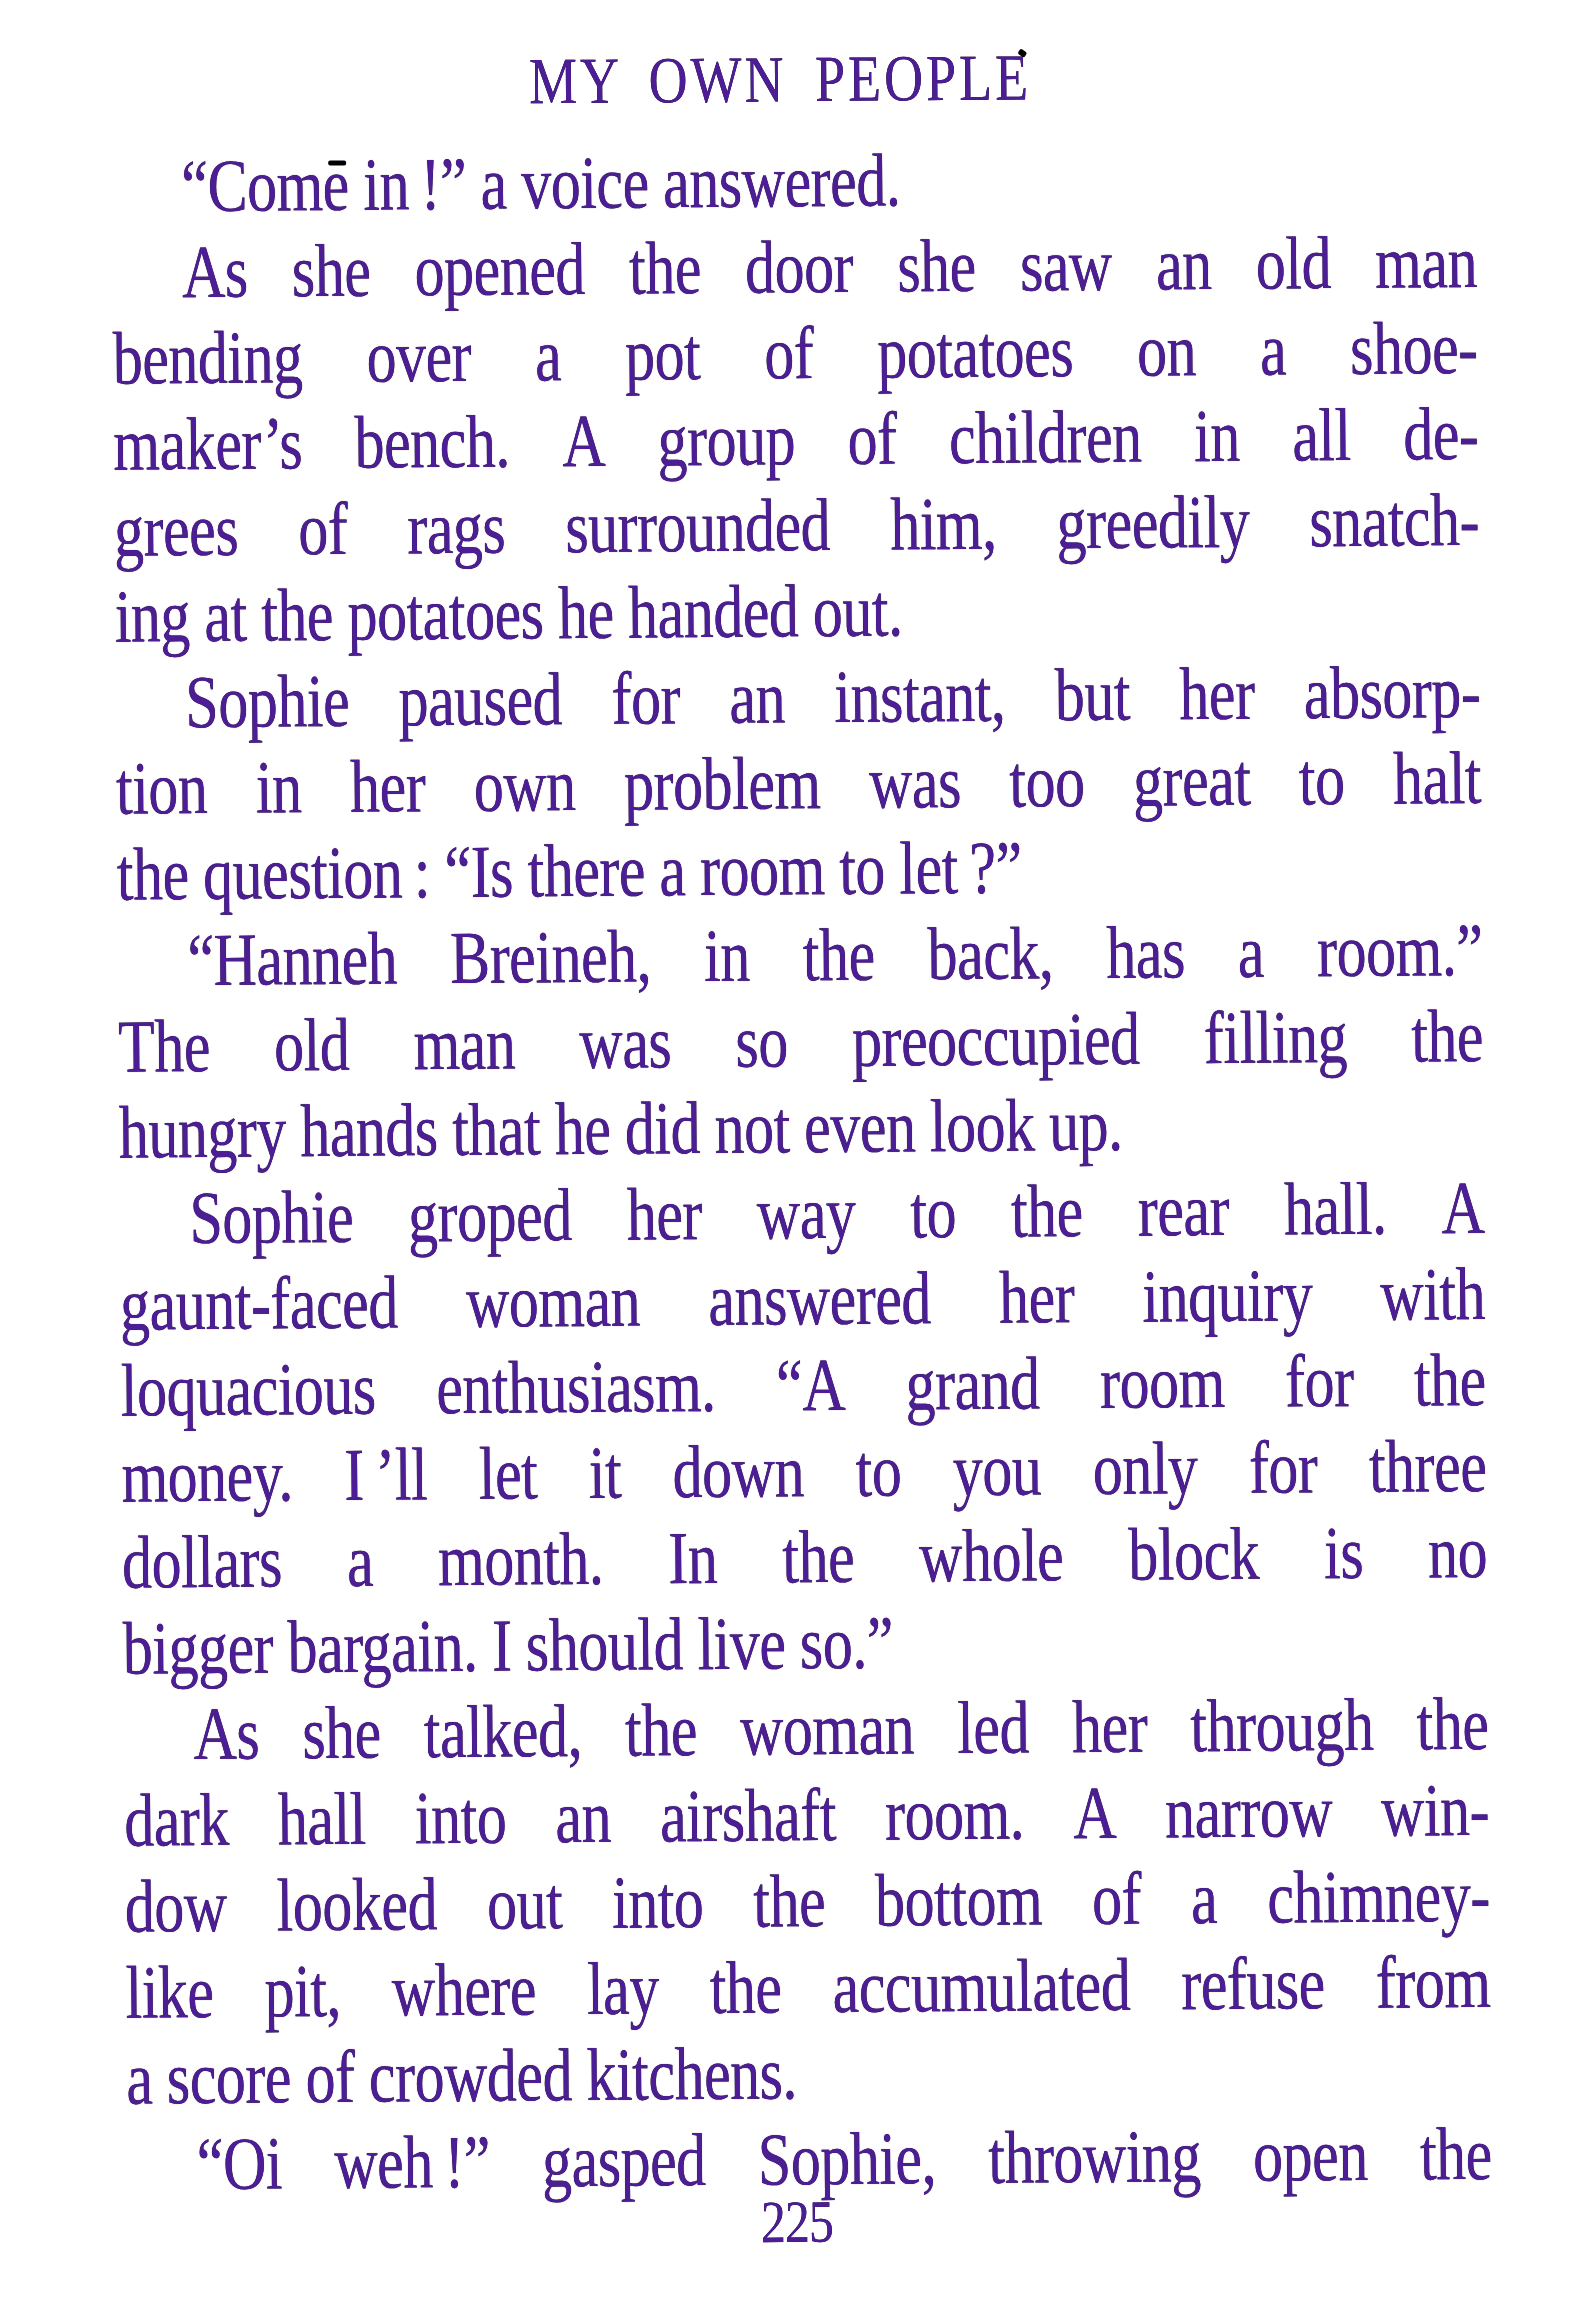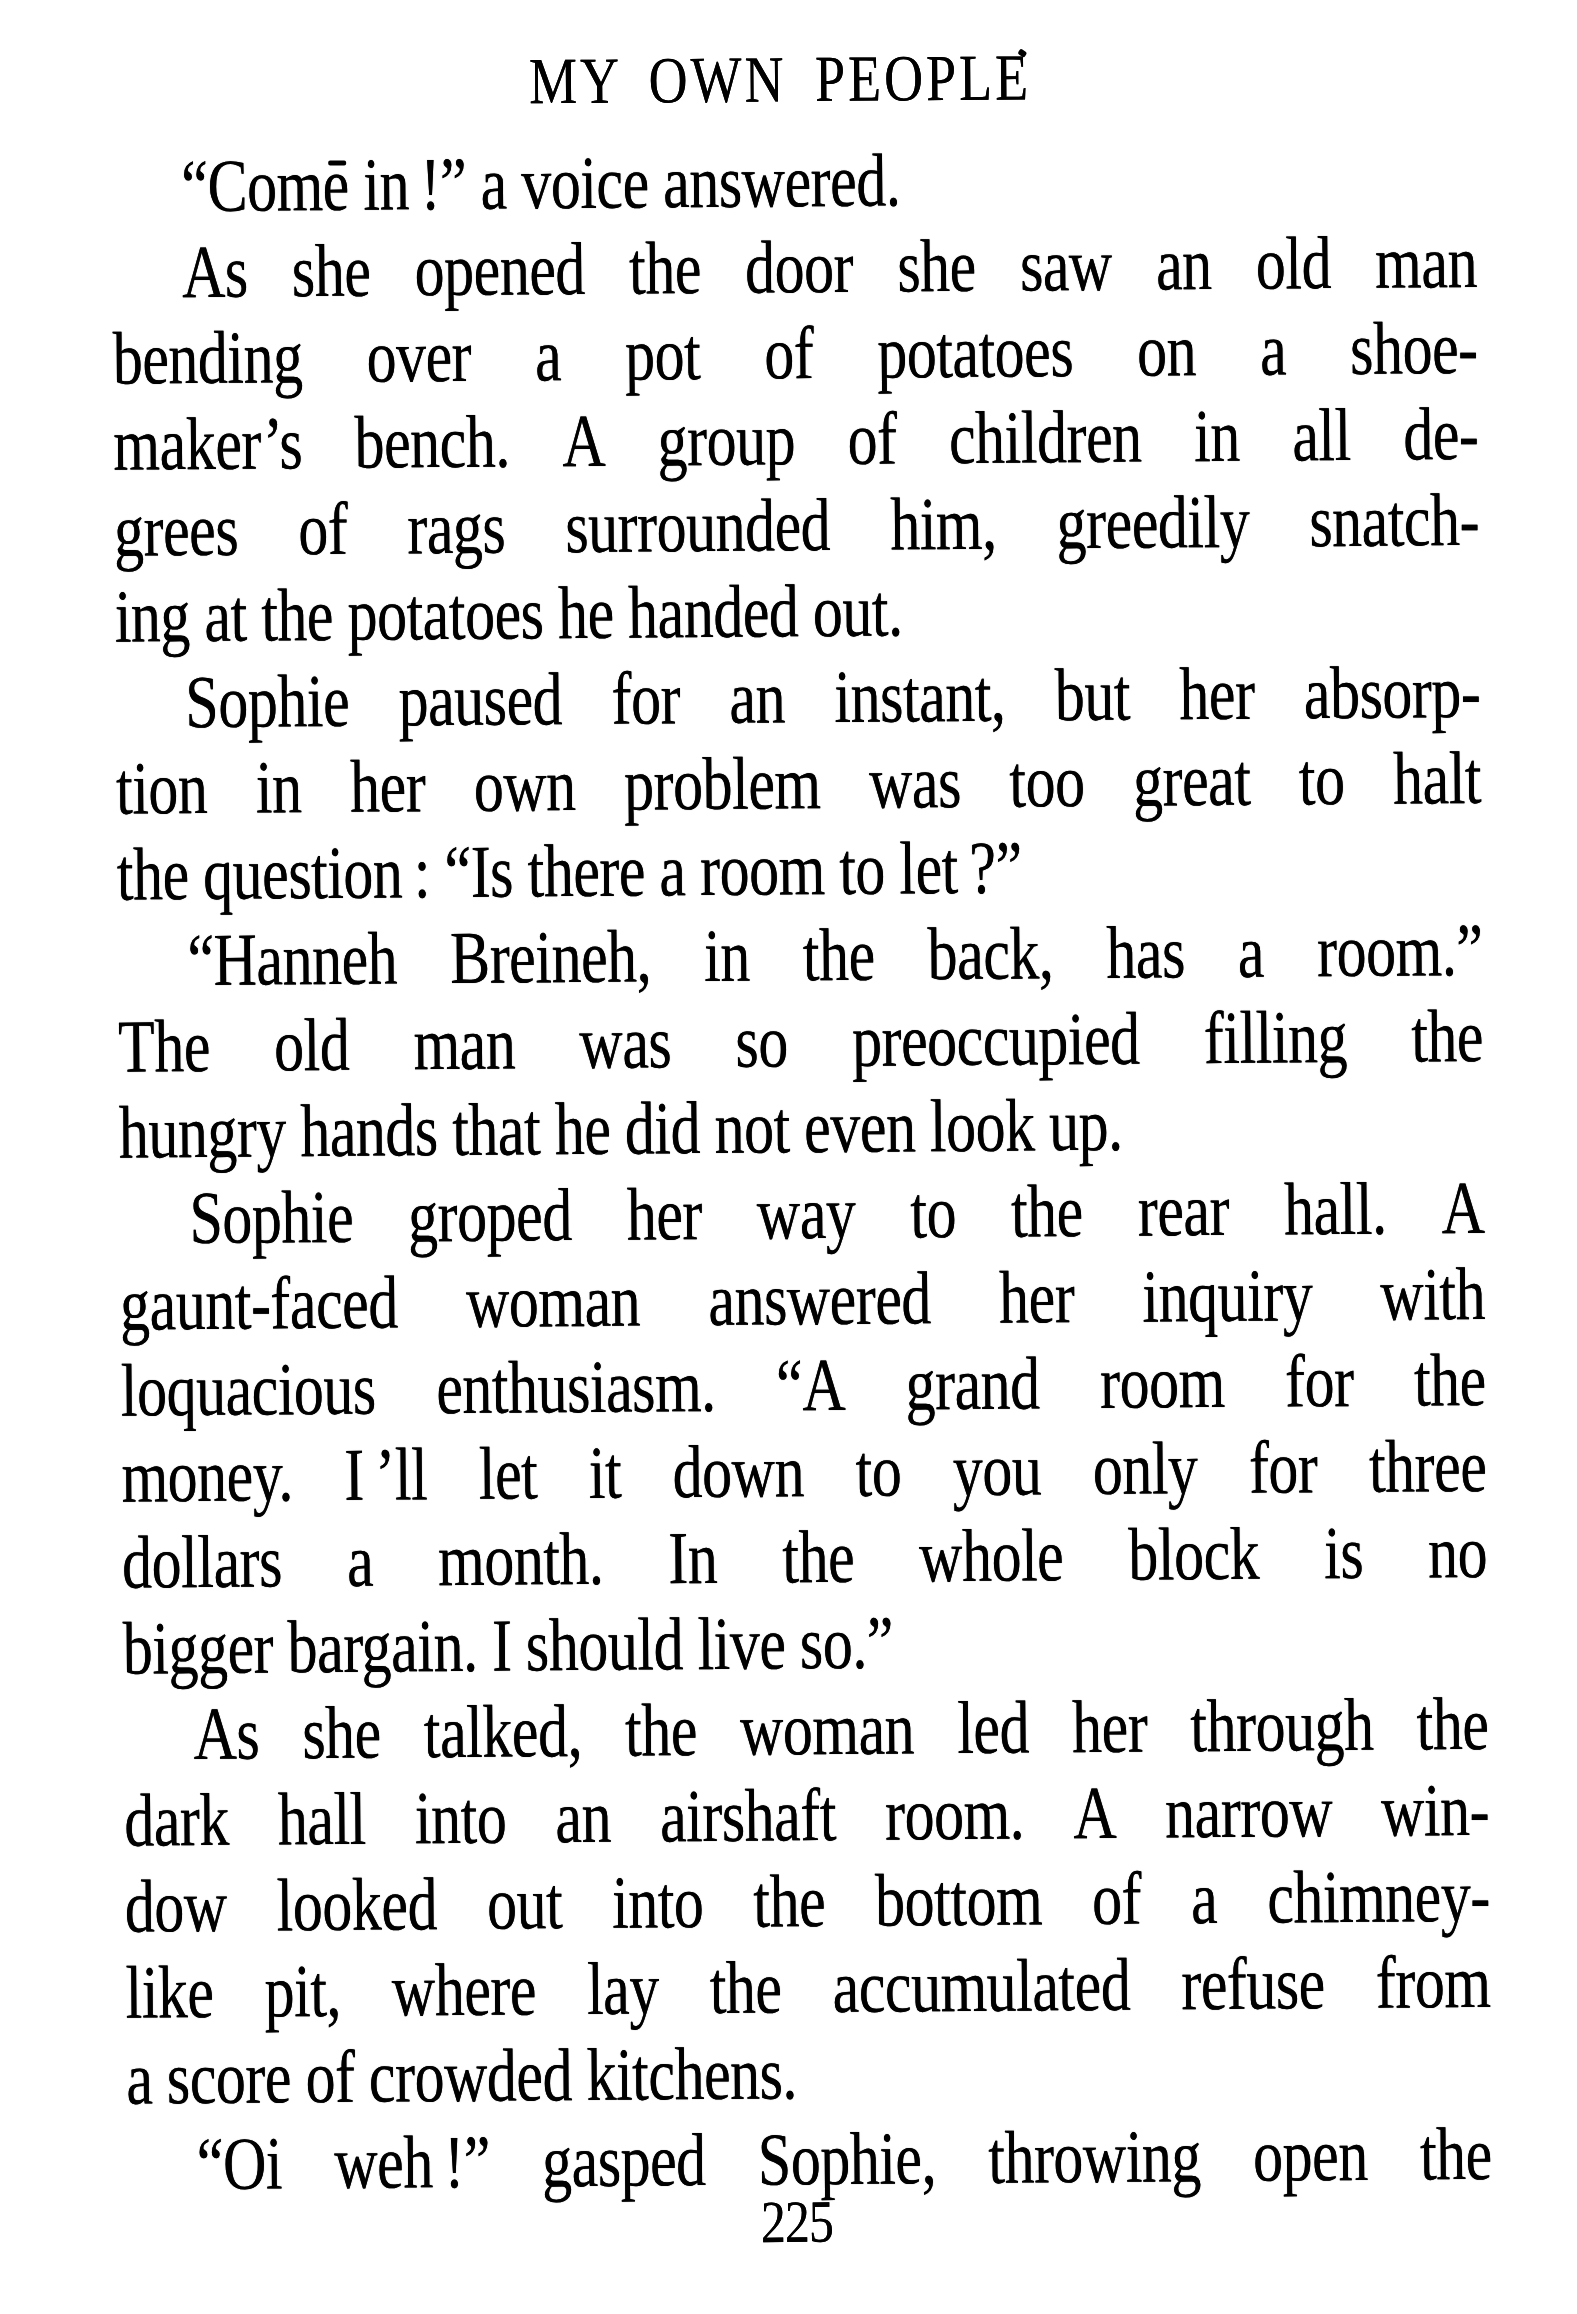--- a/index.html
+++ b/index.html
@@ -4,21 +4,21 @@
 <style>
   html, body {
     margin: 0; padding: 0;
     width: 1577px; height: 2314px;
     background: #ffffff;
   }
   .page {
     position: relative;
     width: 1577px; height: 2314px;
     background: #ffffff;
-    color: #000000;
+    color: #4c1d95;
     overflow: hidden;
     font-family: "Liberation Serif", "DejaVu Serif", serif;
   }
   .tilt {
     position: absolute;
     left: 0; top: 0; width: 1577px; height: 2314px;
     transform: rotate(-0.45deg);
     transform-origin: 788px 1157px;
   }
   .running-head {

